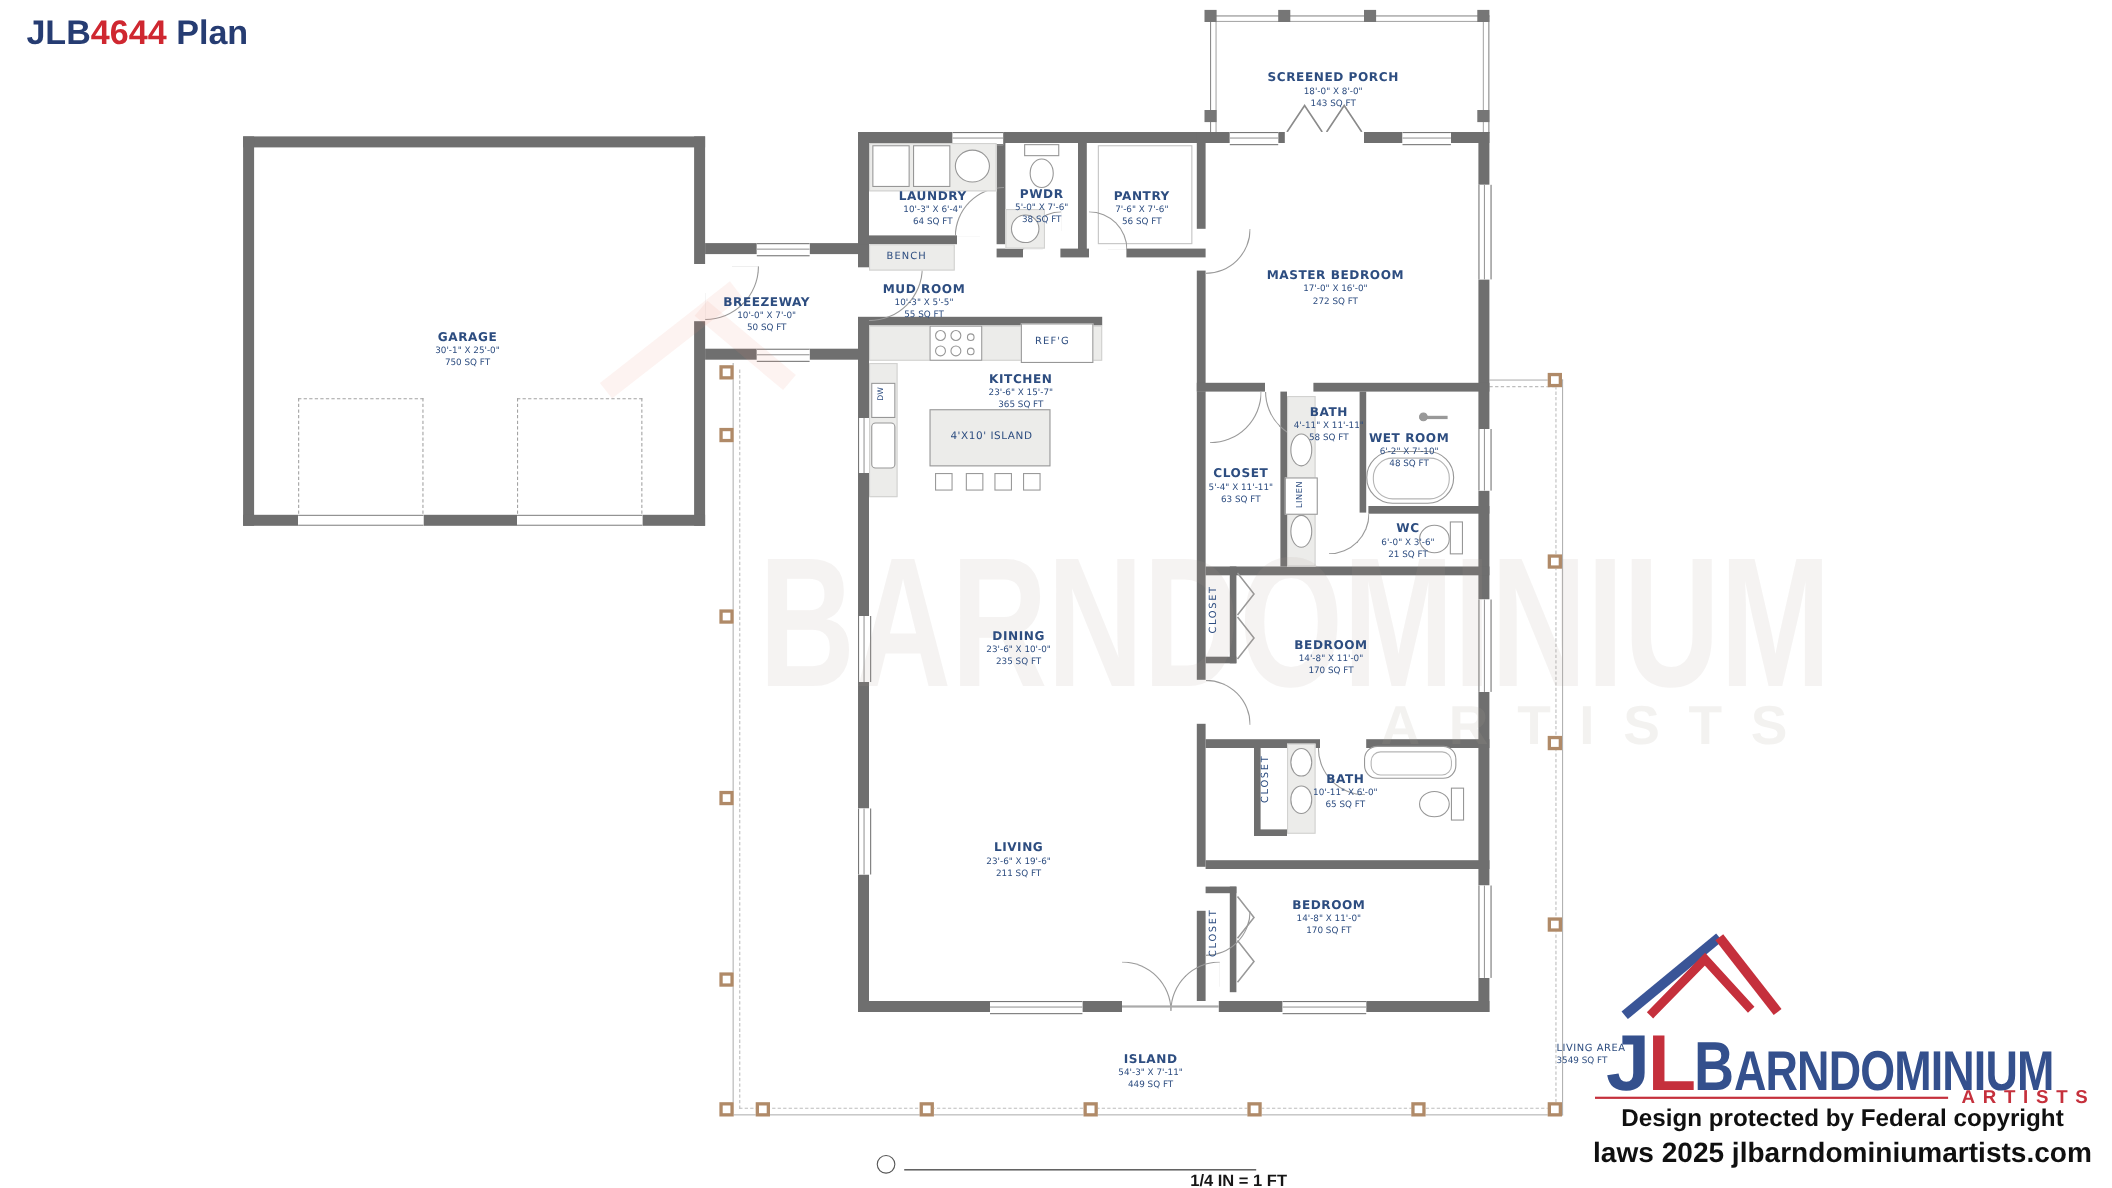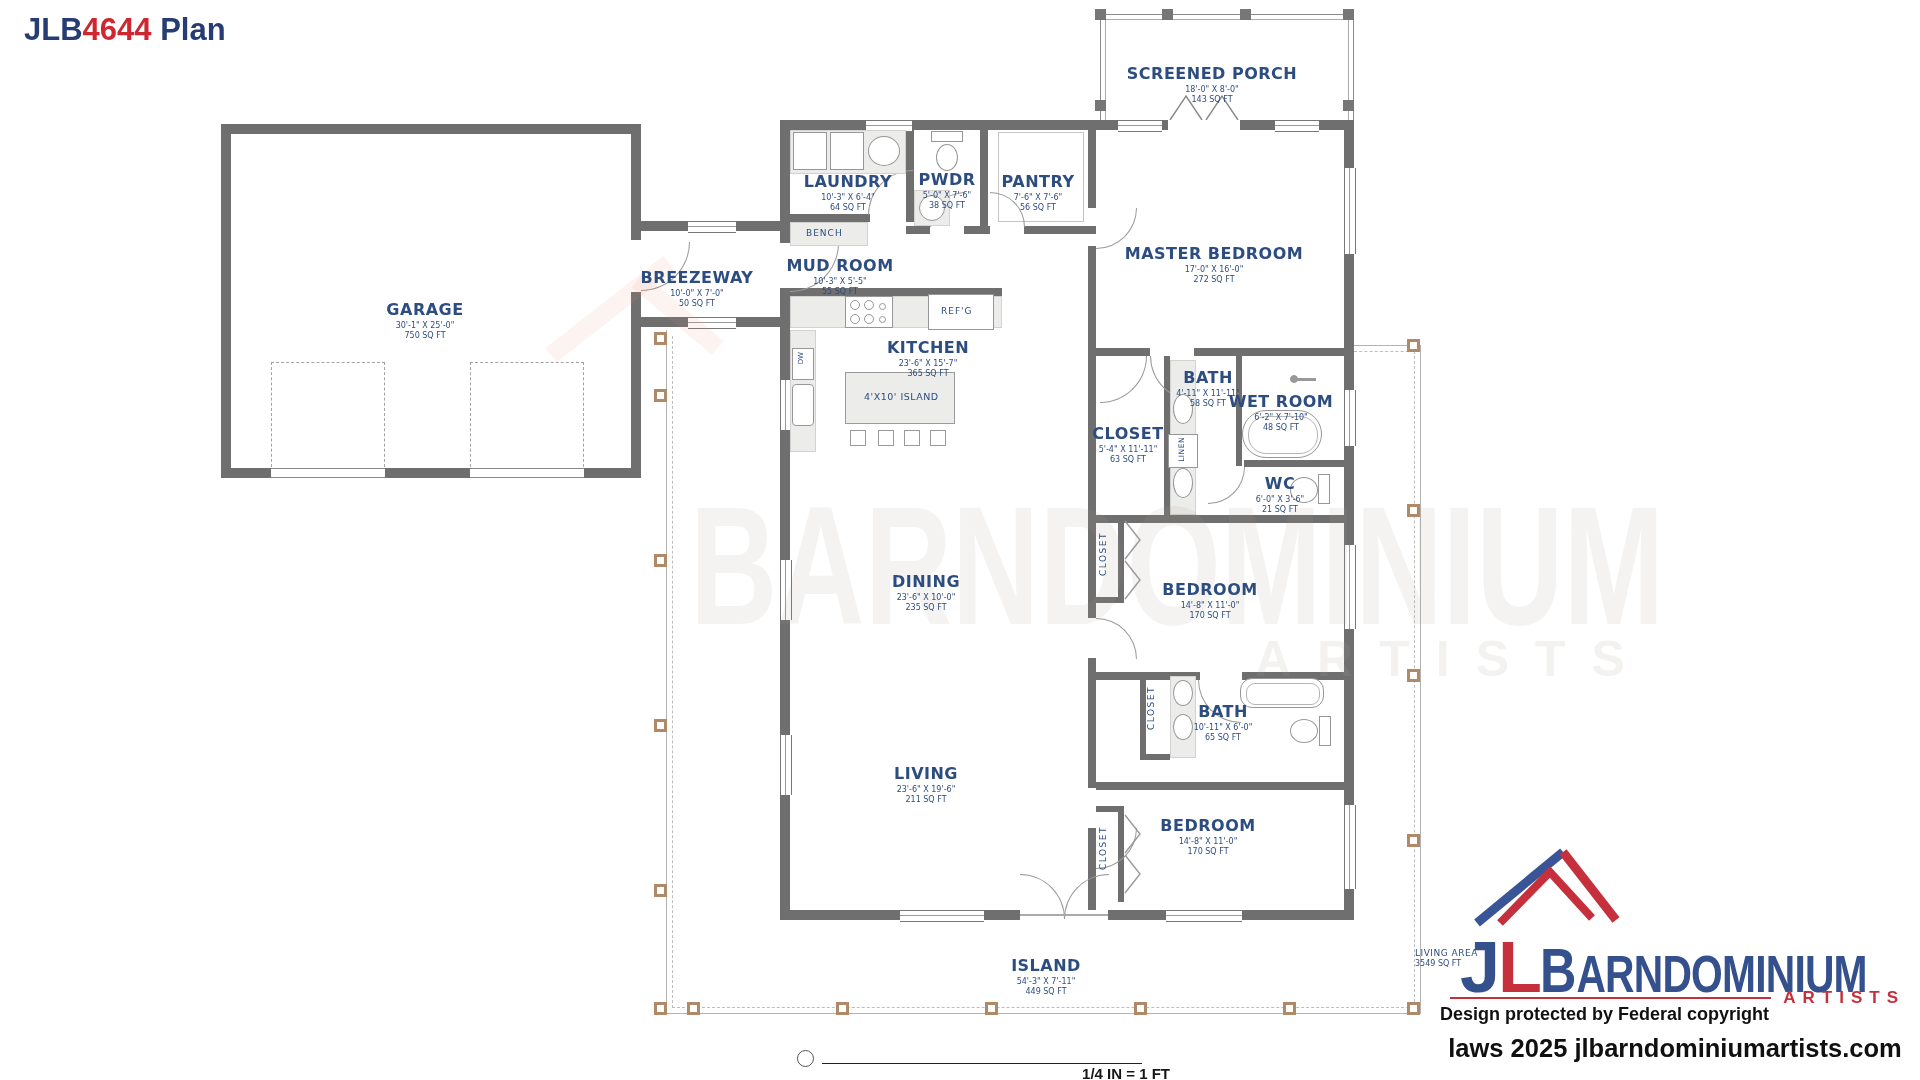--- a/index.html
+++ b/index.html
@@ -23,21 +23,21 @@
   .dashedbox{position:absolute;border:1.5px dashed #a3a3a3;border-bottom:none;z-index:9;}
   .gdoor{position:absolute;background:#fff;border-top:1px solid #888;border-bottom:1px solid #888;z-index:12;}
   .pline{position:absolute;z-index:6;}
   .post{position:absolute;width:13px;height:13px;background:#fff;border:3px solid #b08a68;z-index:8;box-sizing:border-box;}
   .spost{position:absolute;width:11px;height:11px;background:#767676;z-index:8;}
   .stool{position:absolute;width:16px;height:16px;border:1px solid #9a9a9a;background:#fff;z-index:14;box-sizing:border-box;}
   .screen{position:absolute;border:1.5px solid #8b8b8b;z-index:7;}
   .screen .inner{position:absolute;left:4px;right:4px;top:4px;bottom:0;border:1px solid #aaa;border-bottom:none;}
   
   .rl{position:absolute;text-align:center;transform:translateX(-50%);color:#2d4d80;z-index:40;line-height:1.3;white-space:nowrap;}
-  .rl b{display:block;font-size:16px;font-weight:600;letter-spacing:.5px;}
+  .rl b{display:block;font-size:11px;font-weight:600;letter-spacing:.5px;}
   .rl i{display:block;font-style:normal;font-size:8px;}
   .slab{position:absolute;color:#2d4d80;z-index:40;white-space:nowrap;}
   .vrl{position:absolute;color:#2d4d80;font-size:9px;letter-spacing:1.5px;writing-mode:vertical-rl;transform:rotate(180deg);z-index:40;}
   
   .title{position:absolute;left:24px;top:12px;font-family:"Liberation Sans",sans-serif;font-weight:bold;font-size:31px;z-index:50;}
   .title .navy{color:#263c72;} .title .red{color:#cf2730;}
   
   .wm{position:absolute;z-index:26;pointer-events:none;font-family:"Liberation Sans",sans-serif;font-weight:bold;}
   .wm-jl{left:495px;top:450px;font-size:265px;color:rgba(170,160,148,.15);letter-spacing:-8px;}
   .wm-barn{left:690px;top:470px;font-size:168px;color:rgba(170,160,148,.12);transform:scaleX(.72);transform-origin:left top;}
@@ -57,21 +57,21 @@
   .logo svg{position:absolute;left:28px;top:4px;}
   .logo-row{position:absolute;left:20px;top:90px;display:flex;align-items:baseline;white-space:nowrap;}
   .lj{font-size:72px;font-weight:bold;color:#34508d;letter-spacing:-2px;}
   .ll{font-size:72px;font-weight:bold;color:#c5303c;letter-spacing:-2px;}
   .barn{display:inline-block;transform:scaleX(.80);transform-origin:left bottom;white-space:nowrap;}
   .lb{font-size:63px;font-weight:bold;color:#34508d;}
   .lrest{font-size:51px;font-weight:bold;color:#34508d;letter-spacing:-1px;}
   .artists-row{position:absolute;left:10px;top:152px;width:455px;display:flex;align-items:center;}
   .aline{flex:1;border-top:2.5px solid #c5303c;margin-right:12px;}
   .atext{font-size:17px;font-weight:bold;letter-spacing:7px;color:#c5303c;}
-  .copy1{position:absolute;left:0;top:168px;width:470px;font-size:18px;font-weight:bold;color:#101010;}
+  .copy1{position:absolute;left:0;top:168px;width:470px;text-align:center;font-size:22px;font-weight:bold;color:#101010;}
   .copy2{position:absolute;left:0;top:198px;width:470px;text-align:center;font-size:25.5px;font-weight:bold;color:#101010;}
   .thresh{position:absolute;background:#aaa;z-index:11;}
 </style>
 </head>
 <body>
 
 <div id="canvas">
 
   <div class="title"><span class="navy">JLB</span><span class="red">4644</span><span class="navy"> Plan</span></div>
 

